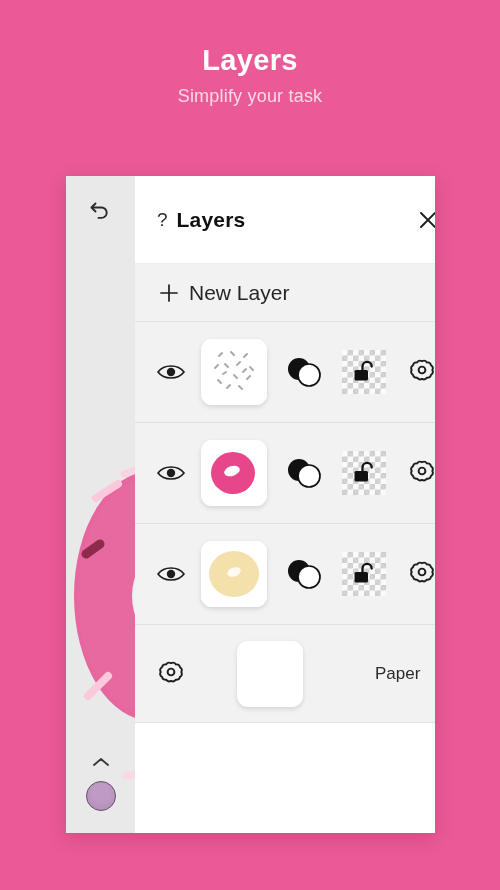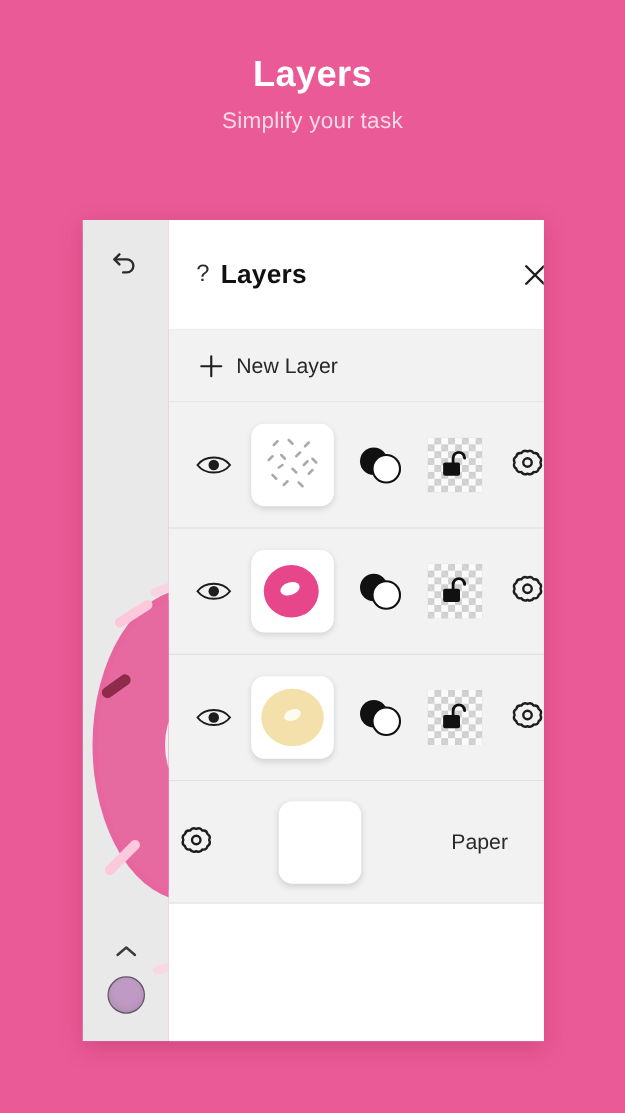--- a/index.html
+++ b/index.html
@@ -78,21 +78,21 @@
   .close-btn { margin-left:auto; display:flex; align-items:center; justify-content:center; }
 
   .new-layer-row {
     height:58px;
     background:#f2f2f2;
     display:flex; align-items:center;
     padding-left:23px;
     border-bottom:1px solid #e3e3e3;
     gap:9px;
   }
-  .new-layer-label { font-size:17px; color:#262626; }
+  .new-layer-label { font-size:21px; color:#262626; }
 
   .layer-row {
     height:101px;
     background:#f2f2f2;
     display:flex; align-items:center;
     border-bottom:1px solid #e0e0e0;
     padding:0 8px 0 14px;
   }
   .cell { display:flex; align-items:center; justify-content:center; }
   .cell-eye   { width:44px; }
@@ -119,20 +119,21 @@
       linear-gradient(45deg,#cfcfcf 25%,transparent 25%,transparent 75%,#cfcfcf 75%);
     background-size:11px 11px;
     background-position:0 0, 5.5px 5.5px;
     background-color:#fafafa;
   }
 
   .paper-row {
     height:98px;
     background:#f2f2f2;
     display:flex; align-items:center;
+    padding-left:14px;
     border-bottom:1px solid #e0e0e0;
     gap:36px;
   }
   .paper-thumb {
     width:66px; height:66px; background:#fff;
     border-radius:11px; box-shadow:0 2px 5px rgba(0,0,0,.13);
   }
   .paper-label { font-size:17px; color:#2a2a2a; margin-left:28px; }
 
   .panel-filler { flex:1; background:#ffffff; }

